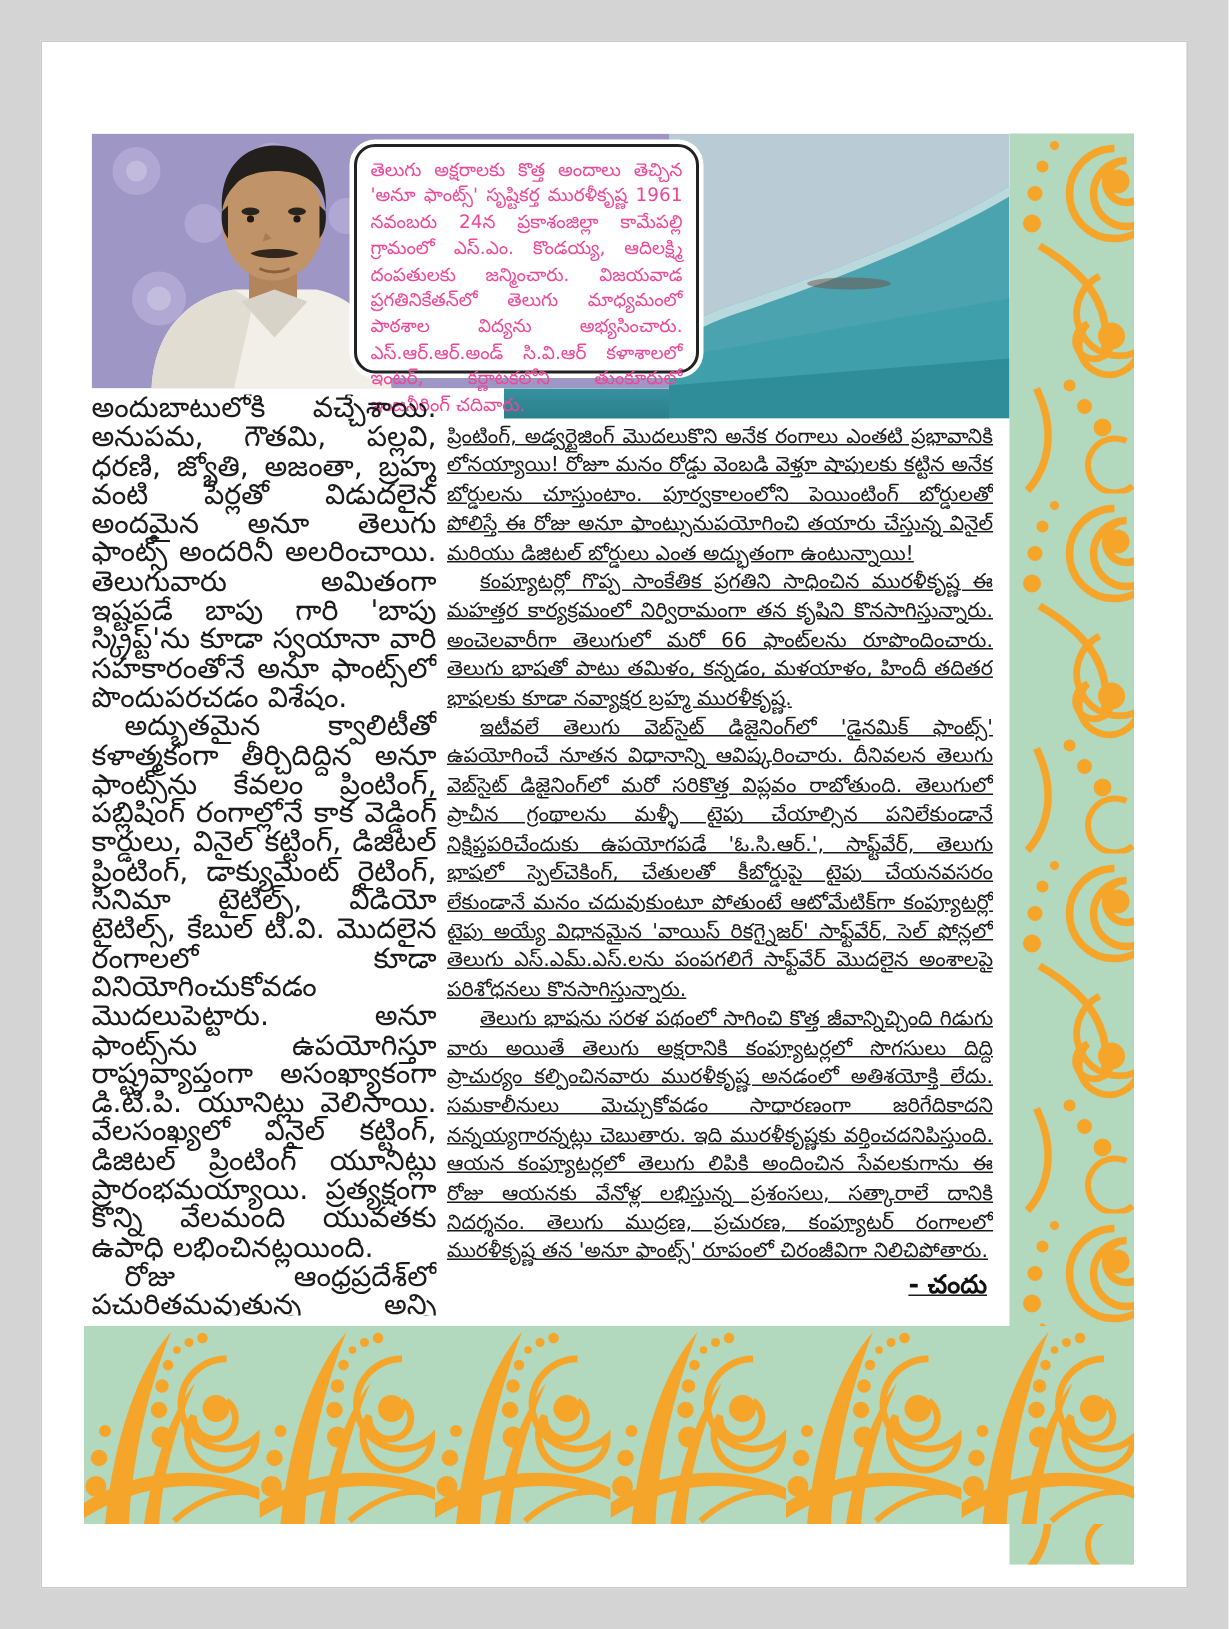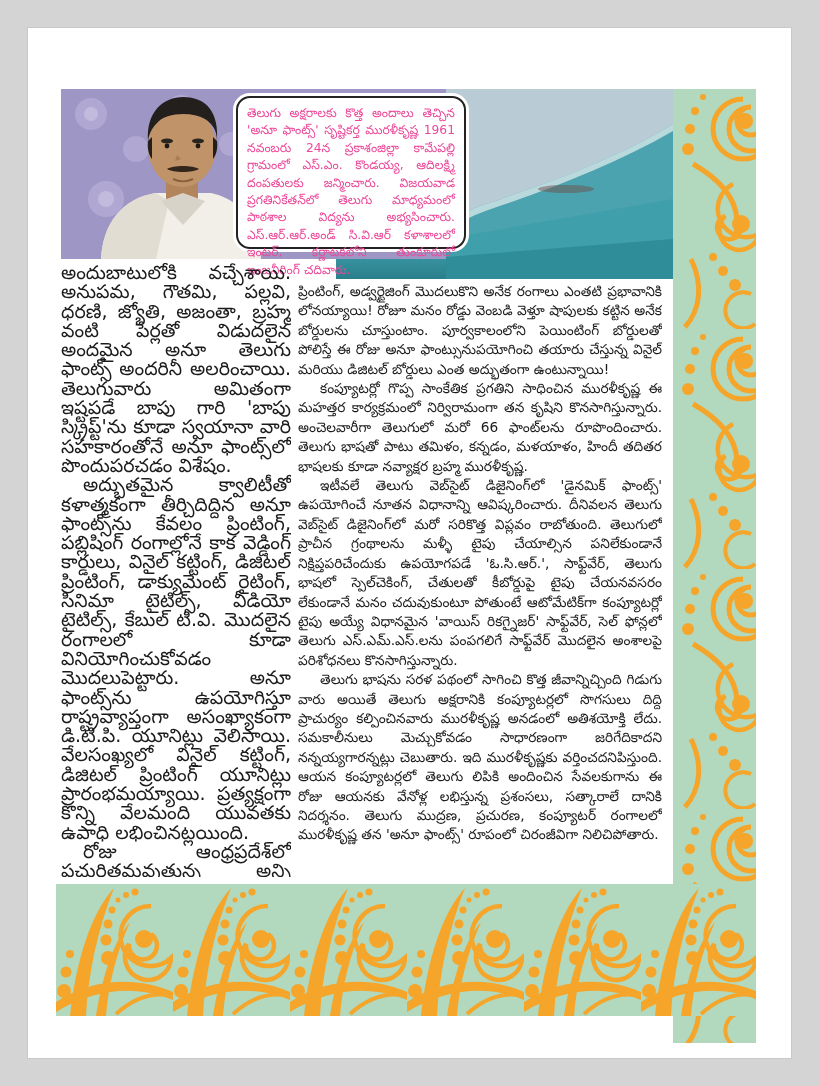--- a/index.html
+++ b/index.html
@@ -27,21 +27,21 @@
     box-shadow:0 0 0 3px #ffffff;
     padding:7px 9px;box-sizing:border-box;
   }
   .bio-text{
     font-size:12.3px;line-height:17.4px;color:#ec4899;
     text-align:justify;letter-spacing:0;
   }
   
   .col{position:absolute;color:#1b1b1b;text-align:justify;overflow:hidden;}
   .col-left{left:33px;top:235px;width:230px;height:614px;font-size:19px;line-height:19.3px;}
-  .col-right{left:270px;top:254px;width:364px;height:616px;font-size:13.7px;line-height:19.4px;}
+  .col-right{left:270px;top:254px;width:364px;height:616px;font-size:13.7px;line-height:19.4px;text-decoration:underline;}
   .col p{margin:0;}
   .col p.indent{text-indent:22px;}
   .signature{
     text-align:right;font-weight:bold;font-size:17px;margin-top:3px;
     padding-right:4px;color:#111;
   }
   
   .side-strip{
     position:absolute;left:645px;top:61px;width:83px;height:954px;
     background:#b2d8be;overflow:hidden;
@@ -323,15 +323,16 @@
     <p class="indent">అద్భుతమైన క్వాలిటీతో కళాత్మకంగా తీర్చిదిద్దిన అనూ ఫాంట్స్‌ను కేవలం ప్రింటింగ్, పబ్లిషింగ్ రంగాల్లోనే కాక వెడ్డింగ్ కార్డులు, వినైల్ కట్టింగ్, డిజిటల్ ప్రింటింగ్, డాక్యుమెంట్ రైటింగ్, సినిమా టైటిల్స్, వీడియో టైటిల్స్, కేబుల్ టి.వి. మొదలైన రంగాలలో కూడా వినియోగించుకోవడం మొదలుపెట్టారు. అనూ ఫాంట్స్‌ను ఉపయోగిస్తూ రాష్ట్రవ్యాప్తంగా అసంఖ్యాకంగా డి.టి.పి. యూనిట్లు వెలిసాయి. వేలసంఖ్యలో వినైల్ కట్టింగ్, డిజిటల్ ప్రింటింగ్ యూనిట్లు ప్రారంభమయ్యాయి. ప్రత్యక్షంగా కొన్ని వేలమంది యువతకు ఉపాధి లభించినట్లయింది.</p>
     <p class="indent">రోజు ఆంధ్రప్రదేశ్‌లో ప్రచురితమవుతున్న అన్ని దినపత్రికలూ, వారపత్రికలు ఇతర ప్రచురణలు అందమైన అనూఫాంట్స్‌తోనే ముస్తాబయి పాఠకులను అలరిస్తున్నాయి. టి.వి. సీరియళ్ళు, సినిమాలు టైటిల్స్ కోసం అనూ ఫాంట్స్‌నే ఉపయోగిస్తున్నారు. రాష్ట్రమంతటా వీధివీధినా షాపులకు, కాంప్లెక్సులకు ఉపయోగిస్తున్న అత్యాధునిక డిజిటల్ బోర్డులు, వినైల్ బోర్డులు, హోర్డింగులు, బ్యానర్లు 'అనూ ఫాంట్స్'తో రూపుదిద్దుకున్నవే.</p>
 
   </div>
 
   <div class="col col-right">
     <p>ప్రింటింగ్, అడ్వర్టైజింగ్ మొదలుకొని అనేక రంగాలు ఎంతటి ప్రభావానికి లోనయ్యాయి! రోజూ మనం రోడ్డు వెంబడి వెళ్తూ షాపులకు కట్టిన అనేక బోర్డులను చూస్తుంటాం. పూర్వకాలంలోని పెయింటింగ్ బోర్డులతో పోలిస్తే ఈ రోజు అనూ ఫాంట్సునుపయోగించి తయారు చేస్తున్న వినైల్ మరియు డిజిటల్ బోర్డులు ఎంత అద్భుతంగా ఉంటున్నాయి!</p>
     <p class="indent">కంప్యూటర్లో గొప్ప సాంకేతిక ప్రగతిని సాధించిన మురళీకృష్ణ ఈ మహత్తర కార్యక్రమంలో నిర్విరామంగా తన కృషిని కొనసాగిస్తున్నారు. అంచెలవారీగా తెలుగులో మరో 66 ఫాంట్‌లను రూపొందించారు. తెలుగు భాషతో పాటు తమిళం, కన్నడం, మళయాళం, హిందీ తదితర భాషలకు కూడా నవ్యాక్షర బ్రహ్మ మురళీకృష్ణ.</p>
     <p class="indent">ఇటీవలే తెలుగు వెబ్‌సైట్ డిజైనింగ్‌లో 'డైనమిక్ ఫాంట్స్' ఉపయోగించే నూతన విధానాన్ని ఆవిష్కరించారు. దీనివలన తెలుగు వెబ్‌సైట్ డిజైనింగ్‌లో మరో సరికొత్త విప్లవం రాబోతుంది. తెలుగులో ప్రాచీన గ్రంథాలను మళ్ళీ టైపు చేయాల్సిన పనిలేకుండానే నిక్షిప్తపరిచేందుకు ఉపయోగపడే 'ఓ.సి.ఆర్.', సాఫ్ట్‌వేర్, తెలుగు భాషలో స్పెల్‌చెకింగ్, చేతులతో కీబోర్డుపై టైపు చేయనవసరం లేకుండానే మనం చదువుకుంటూ పోతుంటే ఆటోమేటిక్‌గా కంప్యూటర్లో టైపు అయ్యే విధానమైన 'వాయిస్ రికగ్నైజర్' సాఫ్ట్‌వేర్, సెల్ ఫోన్లలో తెలుగు ఎస్.ఎమ్.ఎస్.లను పంపగలిగే సాఫ్ట్‌వేర్ మొదలైన అంశాలపై పరిశోధనలు కొనసాగిస్తున్నారు.</p>
     <p class="indent">తెలుగు భాషను సరళ పథంలో సాగించి కొత్త జీవాన్నిచ్చింది గిడుగు వారు అయితే తెలుగు అక్షరానికి కంప్యూటర్లలో సొగసులు దిద్ది ప్రాచుర్యం కల్పించినవారు మురళీకృష్ణ అనడంలో అతిశయోక్తి లేదు. సమకాలీనులు మెచ్చుకోవడం సాధారణంగా జరిగేదికాదని నన్నయ్యగారన్నట్లు చెబుతారు. ఇది మురళీకృష్ణకు వర్తించదనిపిస్తుంది. ఆయన కంప్యూటర్లలో తెలుగు లిపికి అందించిన సేవలకుగాను ఈ రోజు ఆయనకు వేనోళ్ల లభిస్తున్న ప్రశంసలు, సత్కారాలే దానికి నిదర్శనం. తెలుగు ముద్రణ, ప్రచురణ, కంప్యూటర్ రంగాలలో మురళీకృష్ణ తన 'అనూ ఫాంట్స్' రూపంలో చిరంజీవిగా నిలిచిపోతారు.</p>
+    <div class="signature">- చందు</div>
   </div>
 
 </div>
 
 </body></html>

